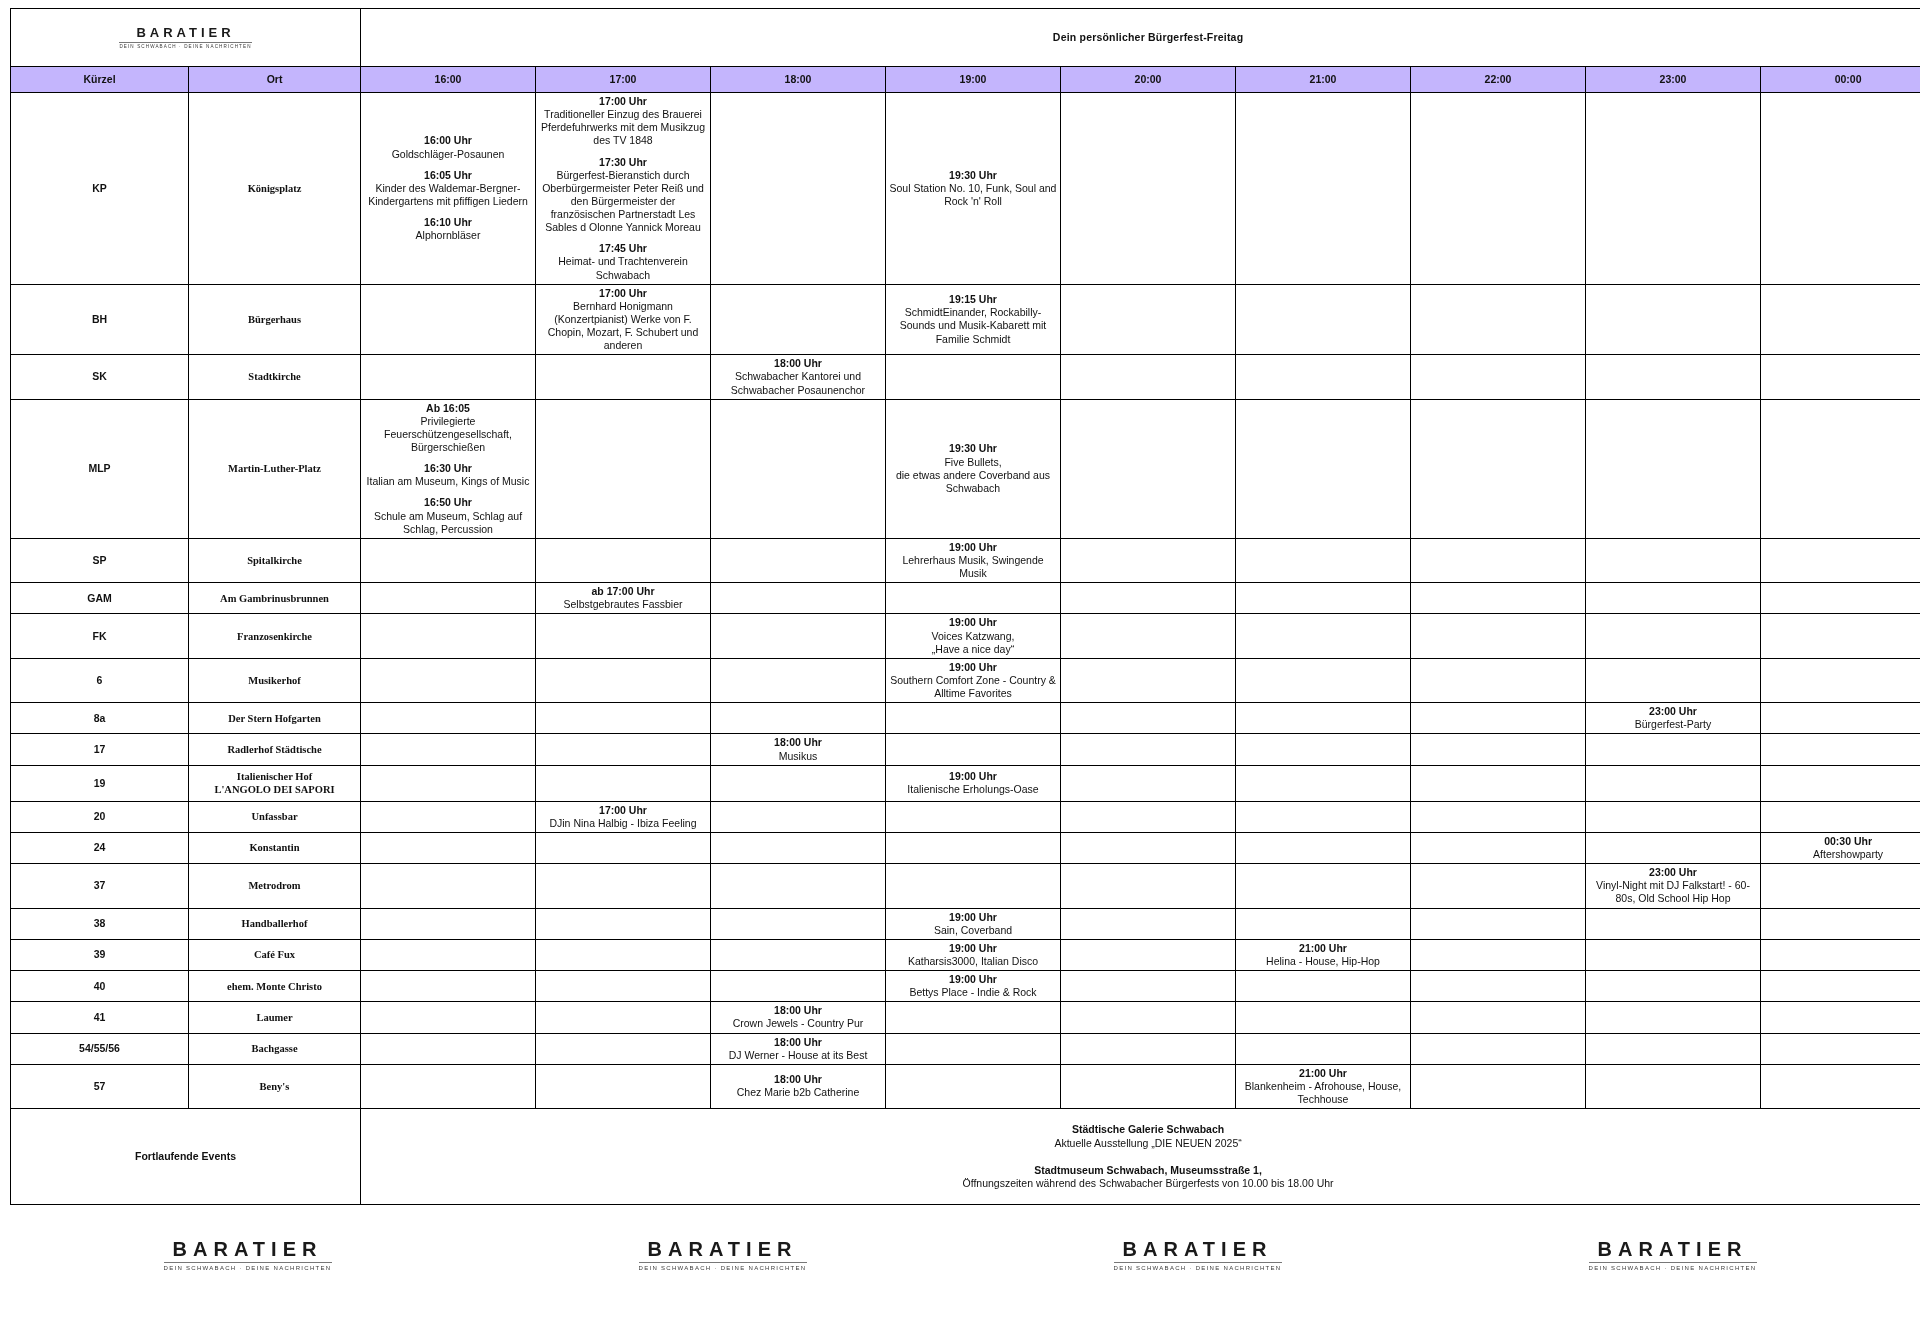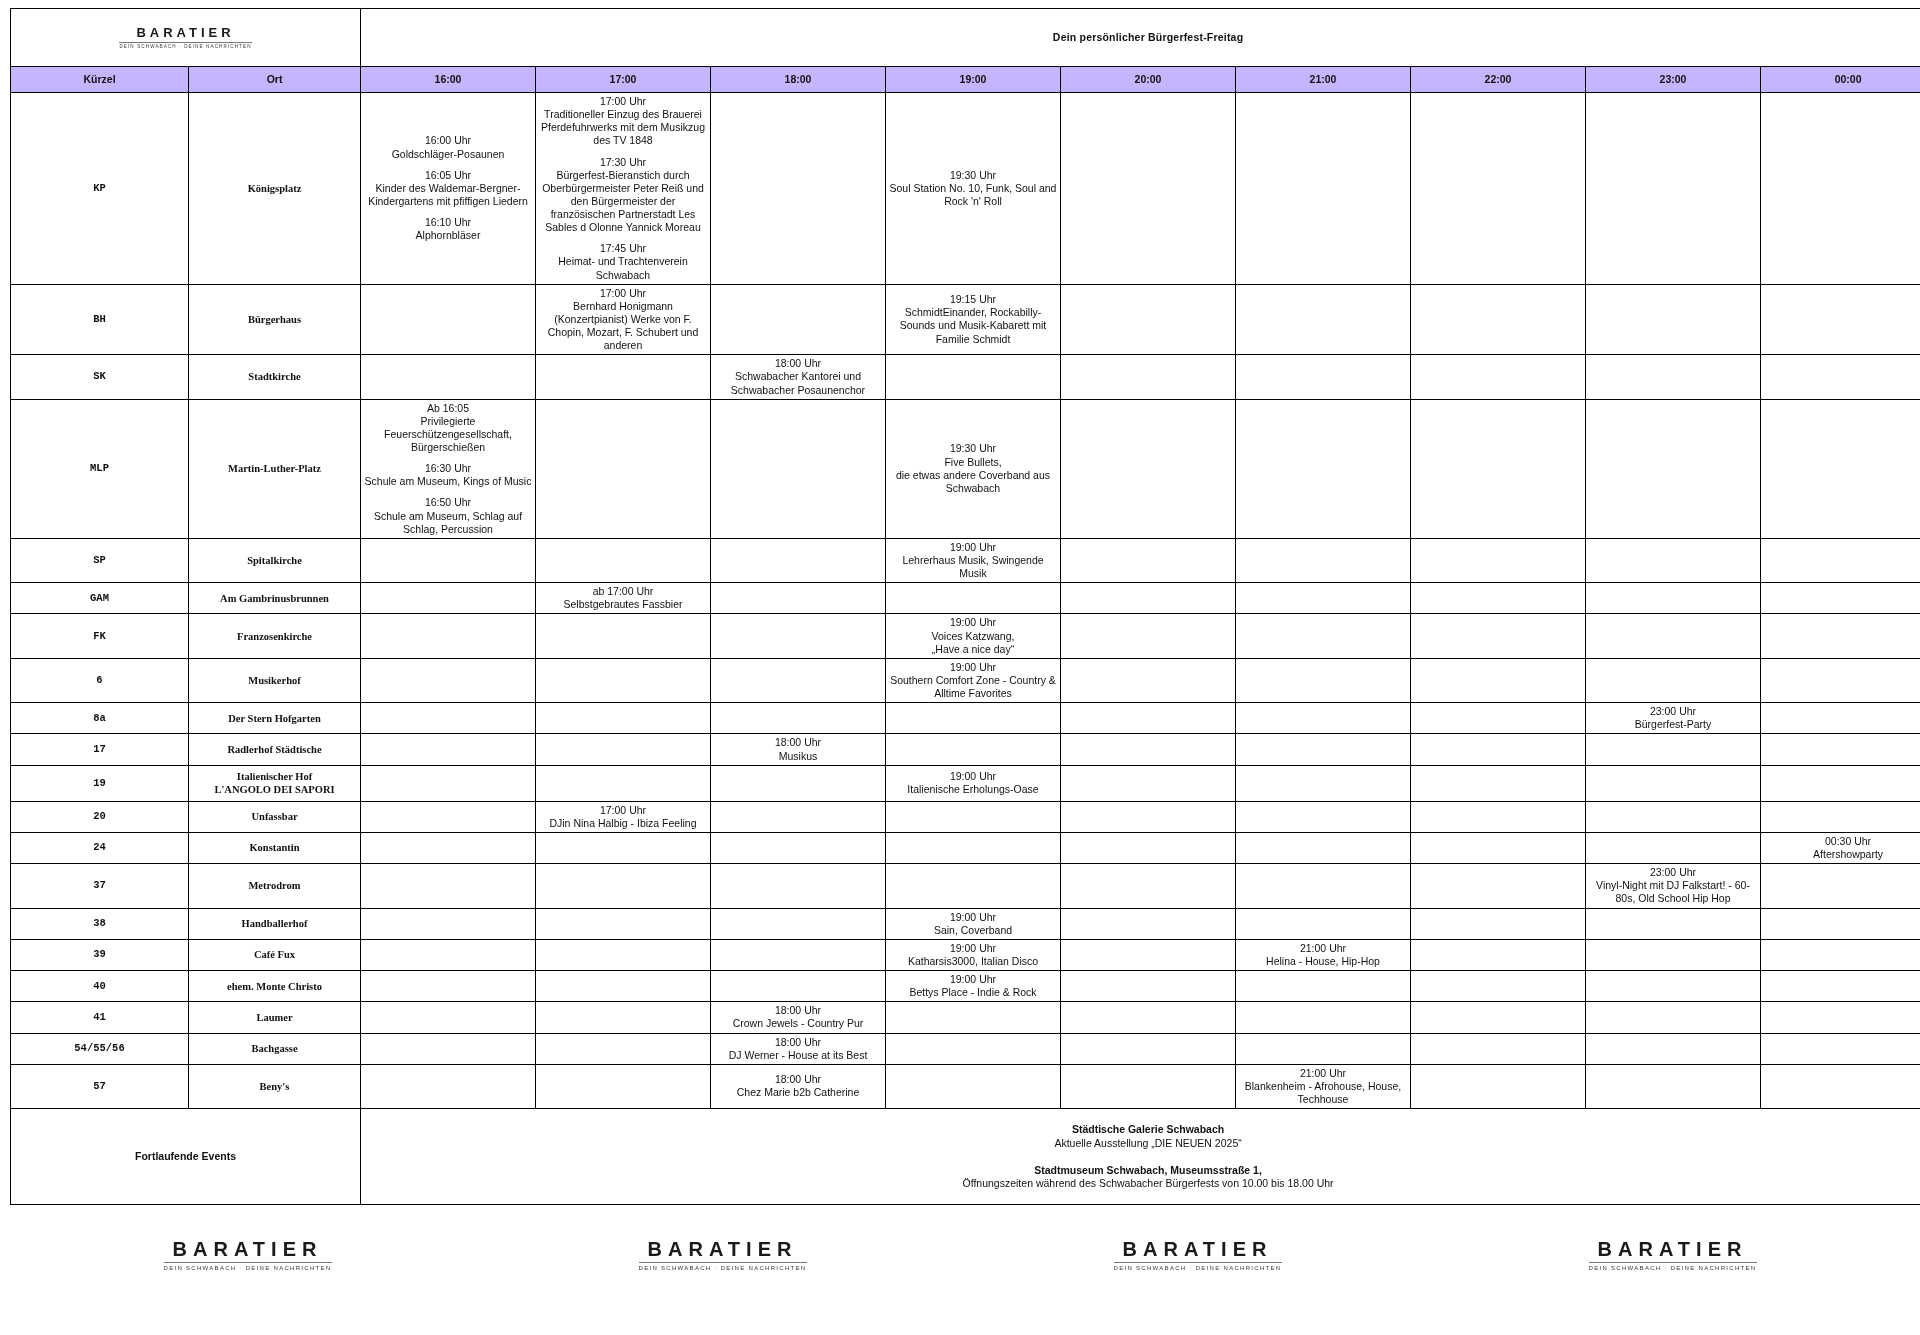--- a/index.html
+++ b/index.html
@@ -75,27 +75,26 @@
   .ort {
     text-align: left;
     font-weight: bold;
     font-size: 13px;
     padding-left: 10px;
     font-family: Liberation Serif, serif;
   }
   .kurz {
     font-weight: bold;
     font-size: 13px;
-    font-family: Liberation Mono, monospace;
   }
   .ev {
     margin: 0 0 8px 0;
   }
   .ev:last-child { margin-bottom: 0; }
-  .ev .t { font-weight: normal; display: block; }
+  .ev .t { font-weight: bold; display: block; }
   .ev .d { display: block; }
   .empty { }
   .rowtall-kp td { height: 182px; vertical-align: middle; }
   .rowtall-bh td { height: 62px; }
   .rowtall-mlp td { height: 118px; }
   .r-md td { height: 30px; }
   .r-lg td { height: 36px; }
   .cont-label {
     font-weight: bold;
     font-size: 13.5px;
@@ -248,21 +247,21 @@
         <tr class="rowtall-mlp">
           <td class="kurz">MLP</td>
           <td class="ort">Martin-Luther-Platz</td>
           <td>
             <div class="ev">
               <span class="t">Ab 16:05</span>
               <span class="d">Privilegierte Feuerschützengesellschaft, Bürgerschießen</span>
             </div>
             <div class="ev">
               <span class="t">16:30 Uhr</span>
-              <span class="d">Schule am Museum, Kings of Music</span>
+              <span class="d">Italian am Museum, Kings of Music</span>
             </div>
             <div class="ev">
               <span class="t">16:50 Uhr</span>
               <span class="d">Schule am Museum, Schlag auf Schlag, Percussion</span>
             </div>
           </td>
           <td class="empty">&nbsp;</td>
           <td class="empty">&nbsp;</td>
           <td>
             <div class="ev">

